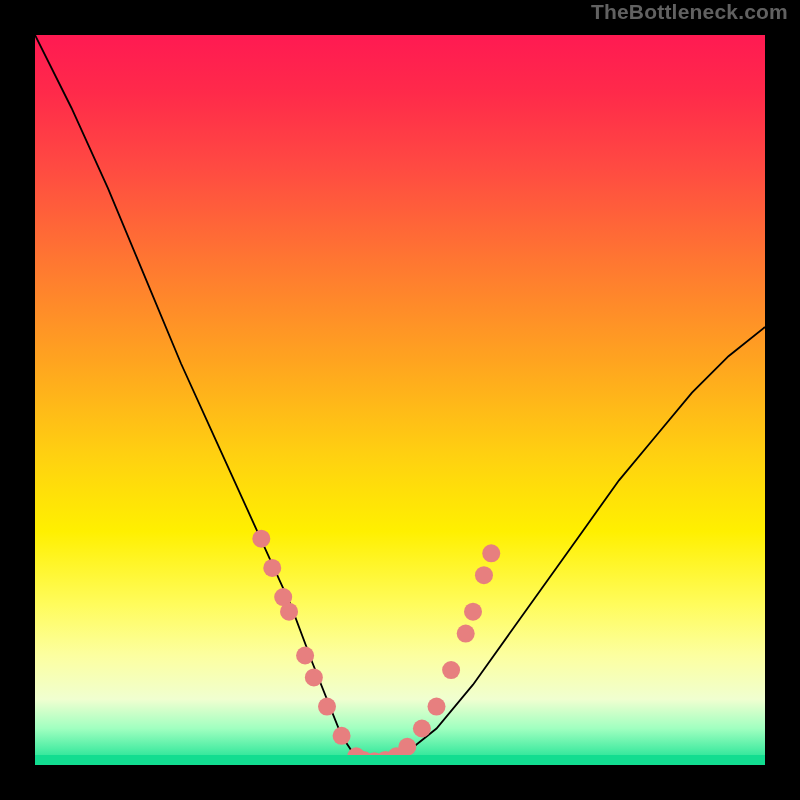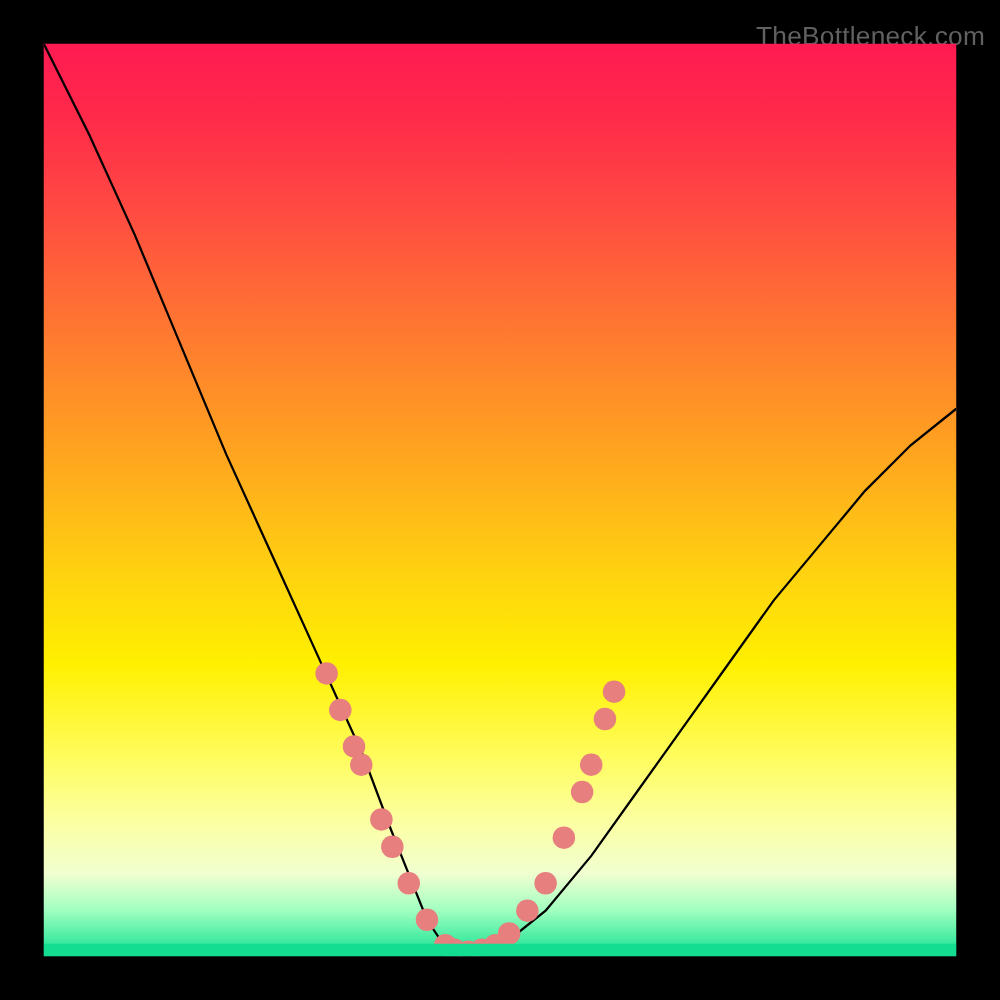--- a/index.html
+++ b/index.html
@@ -27,25 +27,25 @@
       #fff000 68%,
       #fffc5c 78%,
       #fcffa0 85%,
       #f0ffd0 91%,
       #a0ffc0 95%,
       #10e090 100%
     );
   }
   .watermark {
     position: absolute;
-    top: 18px;
+    top: 0;
     right: 12px;
     font-family: Arial, Helvetica, sans-serif;
     font-size: 21px;
-    font-weight: 400;
+    font-weight: 700;
     color: #616161;
     letter-spacing: 0.2px;
   }
   svg { display: block; }
   .curve { fill: none; stroke: #000; stroke-width: 1.8; }
   .marker { fill: #e77f7f; stroke: none; }
   .green-strip {
     position: absolute;
     left: 0;
     width: 100%;

